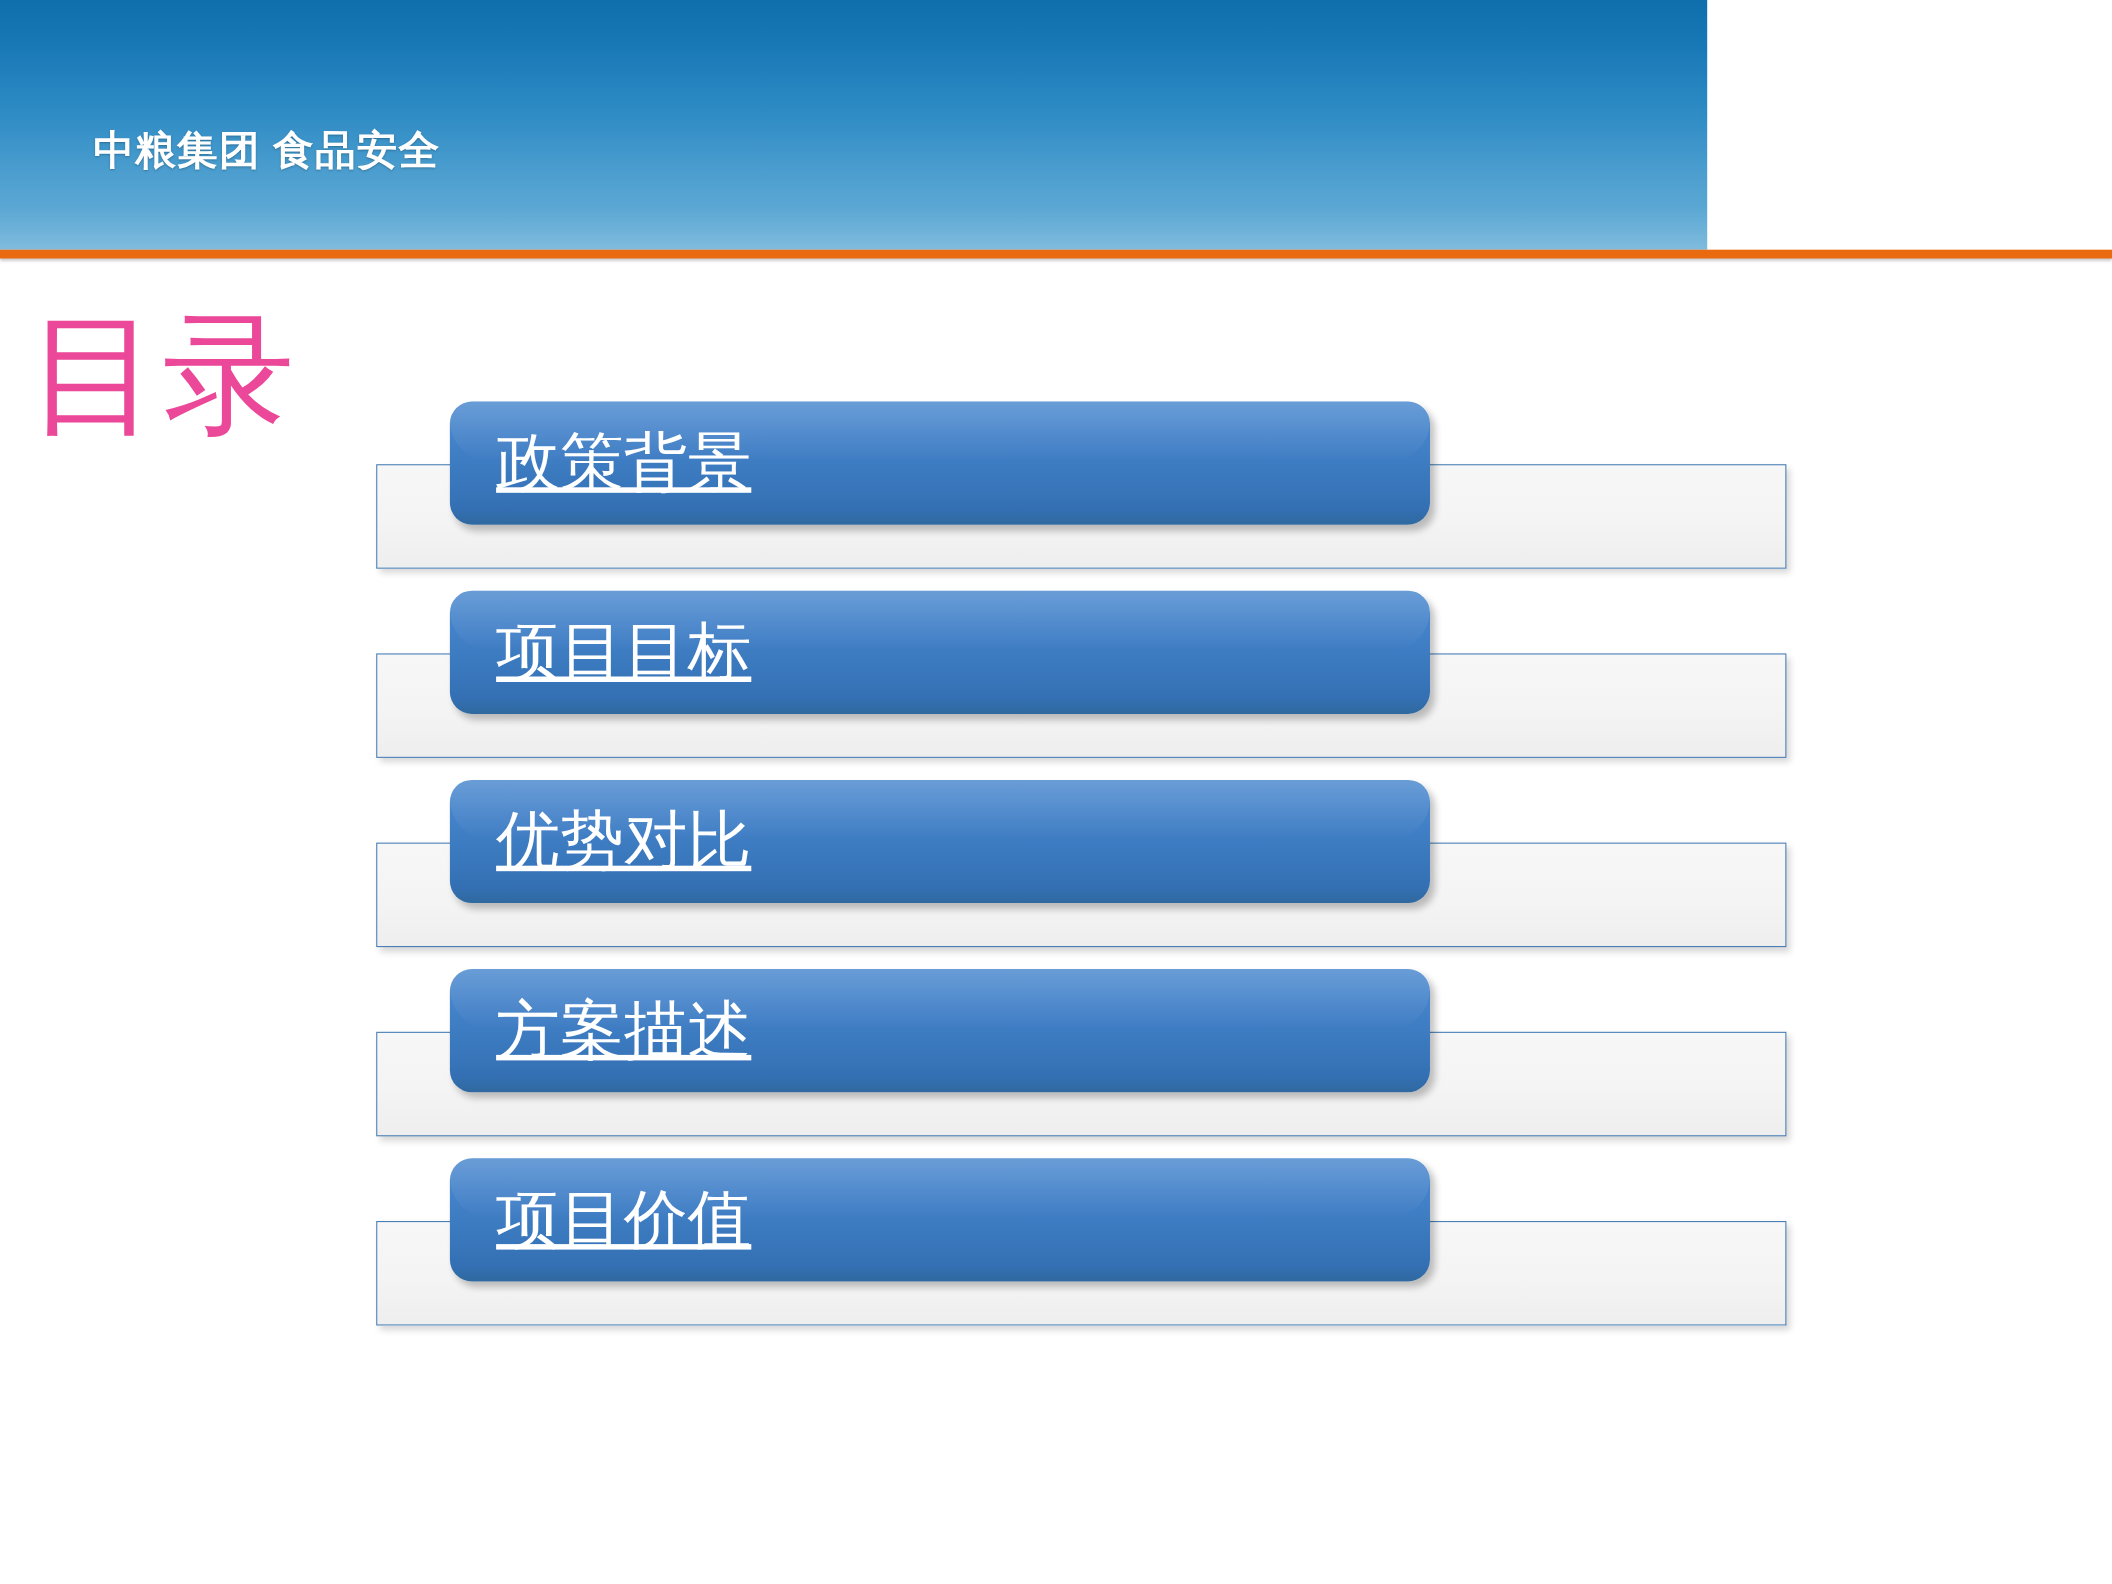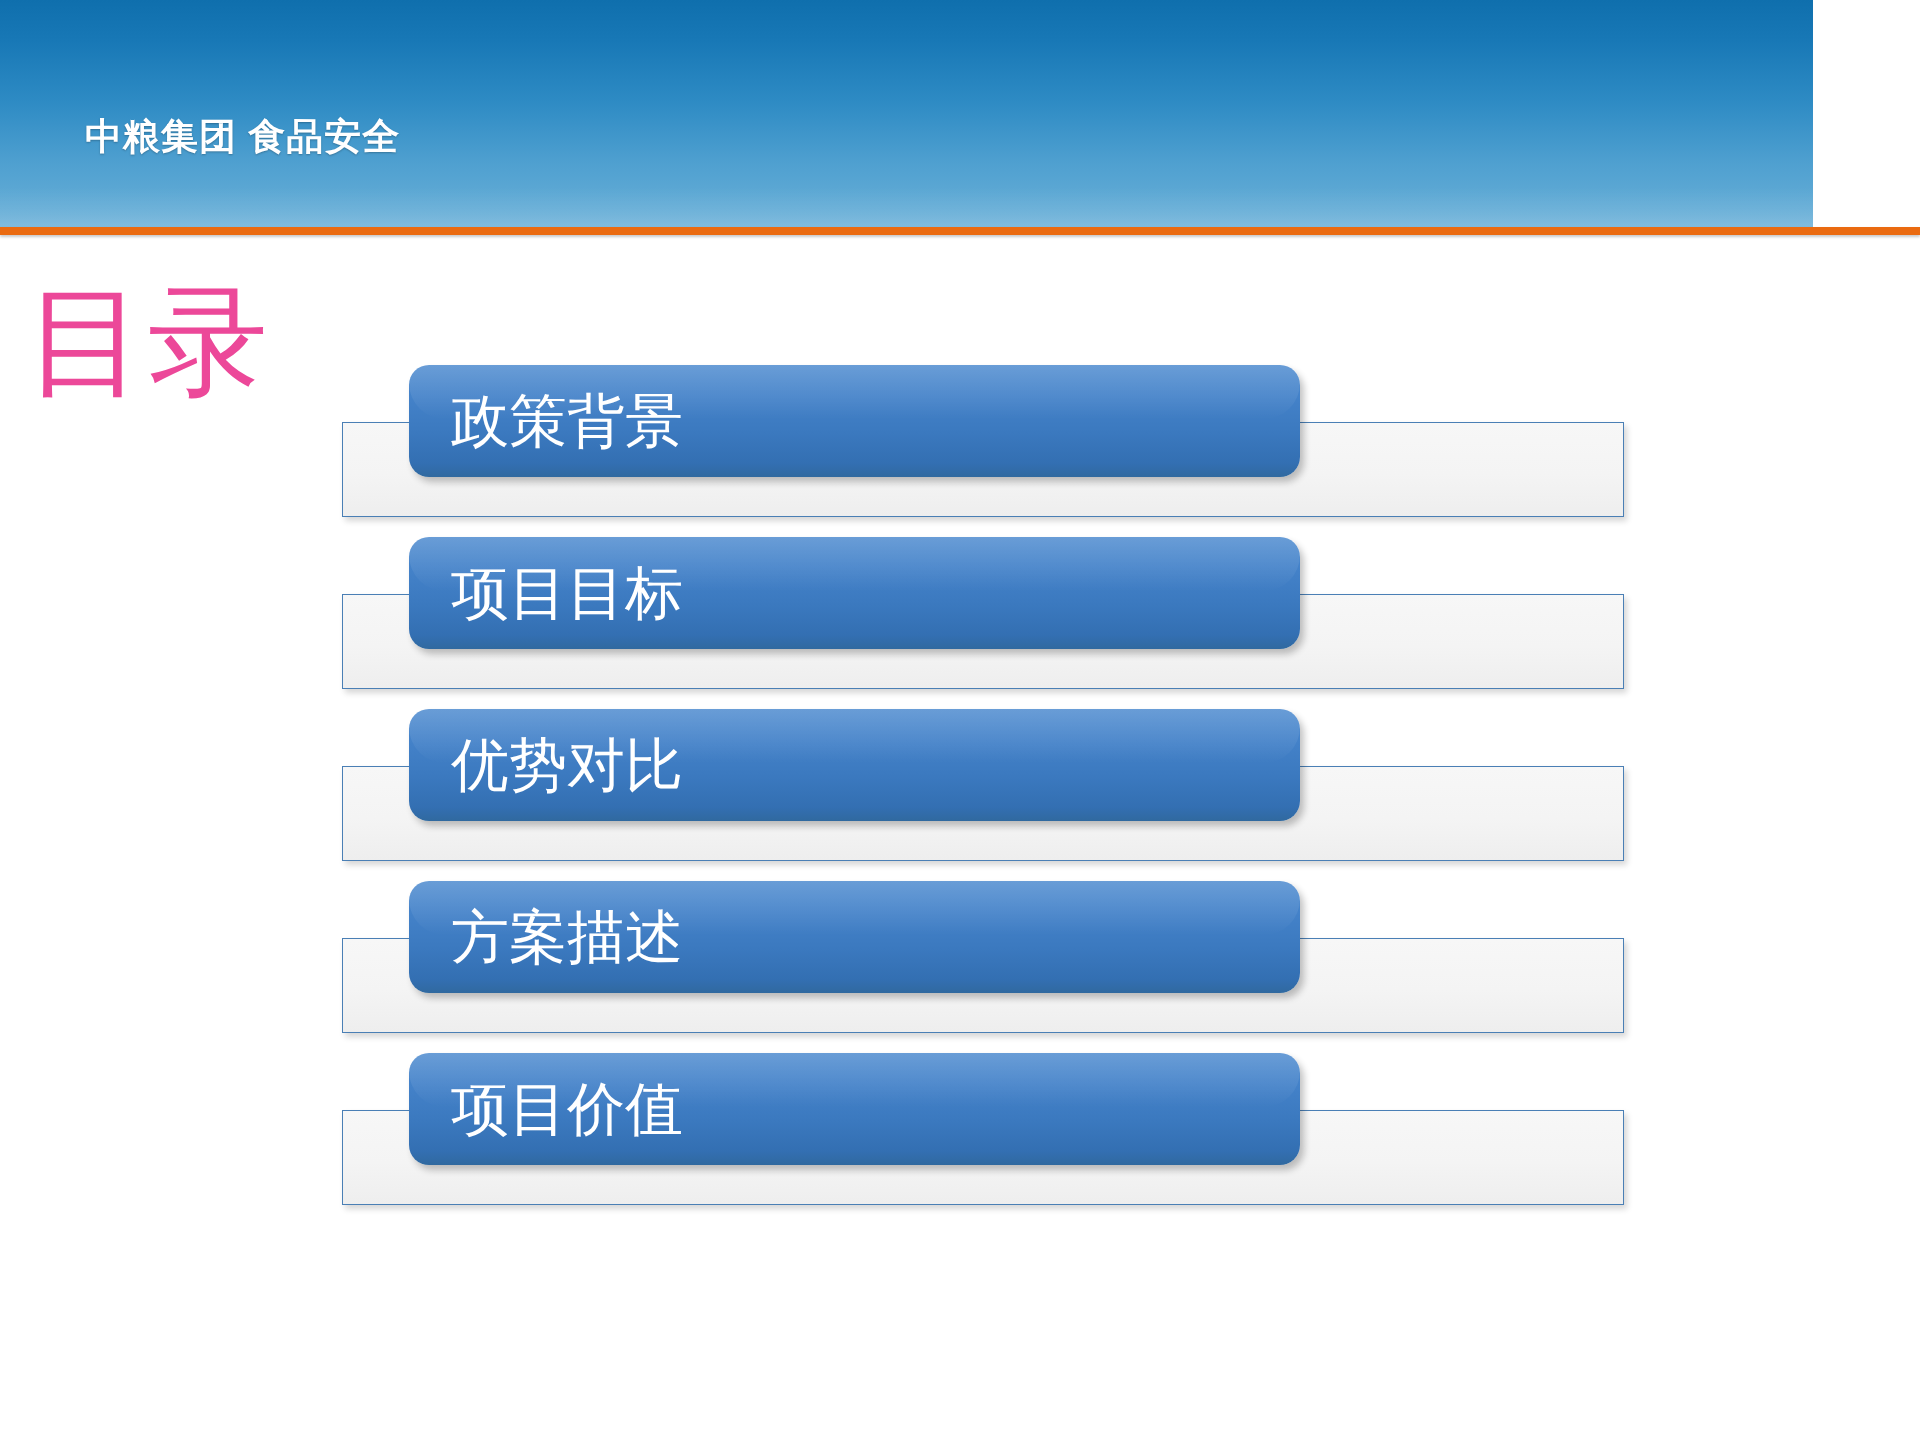--- a/index.html
+++ b/index.html
@@ -13,21 +13,21 @@
 
   
   #slide{
     position:absolute;left:0;top:0;width:1920px;height:1440px;
     background:#ffffff;
     overflow:hidden;
   }
 
   
   .header-band{
-    position:absolute;left:0;top:0;width:1813px;height:227px;
+    position:absolute;left:0;top:0;width:1552px;height:227px;
     background:linear-gradient(180deg,#0f6fad 0%,#1878b6 18%,#2e8bc4 45%,#4fa0d0 72%,#63acd6 92%,#6fb2d9 100%);
   }
   .header-band::after{
     content:"";position:absolute;left:0;bottom:0;width:100%;height:40px;
     background:linear-gradient(180deg,rgba(255,255,255,0) 0%,rgba(255,255,255,0.12) 100%);
   }
   .header-title{
     position:absolute;left:85px;top:112px;
     font-size:37px;font-weight:bold;color:#ffffff;
     letter-spacing:1px;
@@ -80,20 +80,21 @@
     border-radius:20px 20px 40px 40px;
     background:linear-gradient(180deg,rgba(255,255,255,0.16),rgba(255,255,255,0));
     pointer-events:none;
   }
   .row-label{
     position:absolute;left:42px;top:50%;
     transform:translateY(-50%);
     font-size:58px;line-height:1;color:#ffffff;
     font-weight:normal;white-space:nowrap;
     z-index:2;
+    text-decoration:underline;
   }
 
   
   .footer-band{
     position:absolute;left:0;top:1326px;width:1920px;height:114px;
     background:linear-gradient(180deg,#2e8bc3 0%,#2585bf 30%,#1f7cb6 65%,#1a73ab 100%);
   }
   .footer-band::before{
     content:"";position:absolute;left:0;top:0;width:100%;height:10px;
     background:linear-gradient(180deg,rgba(255,255,255,0.28),rgba(255,255,255,0));

